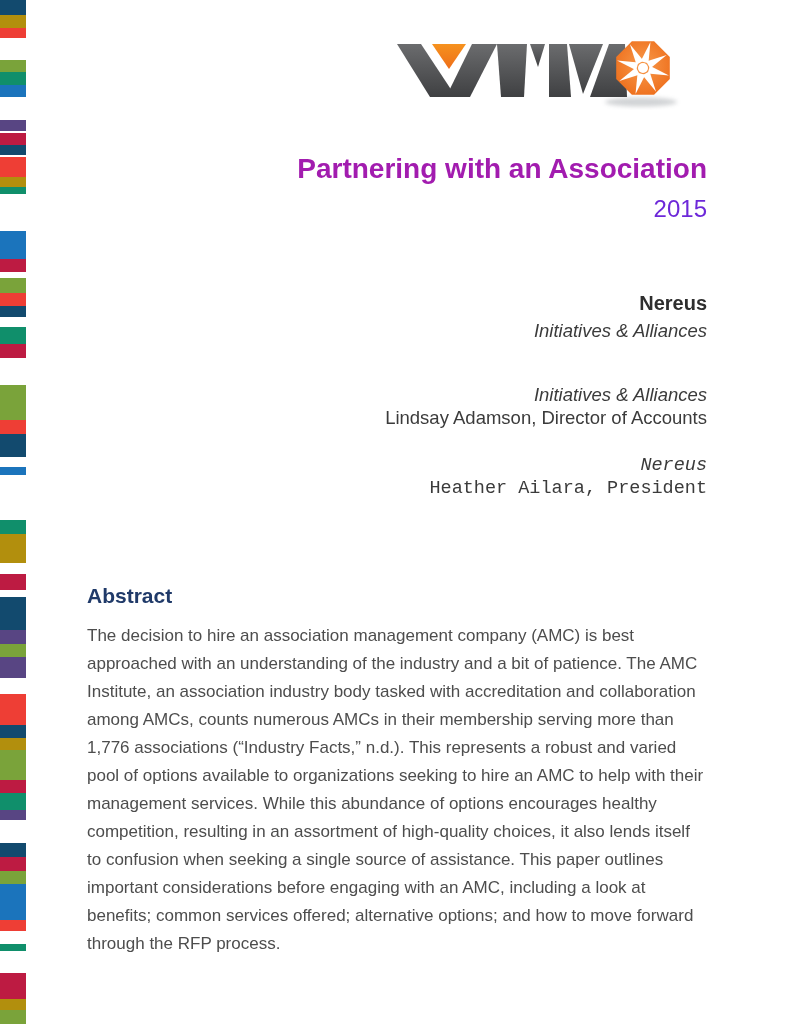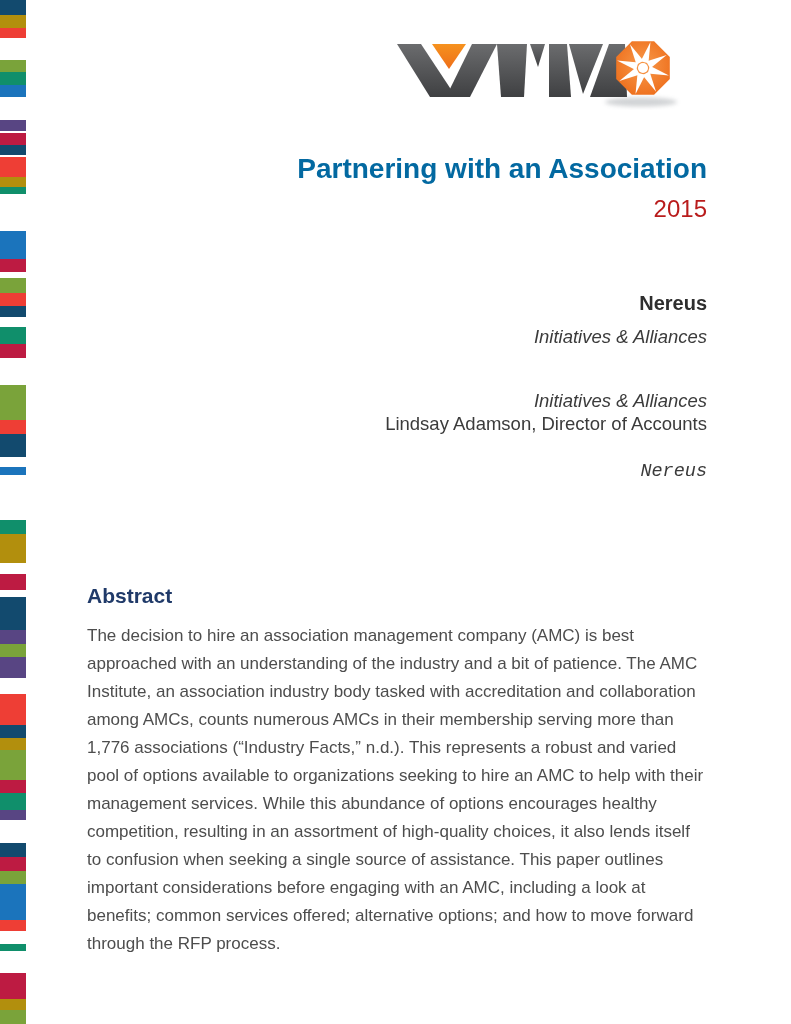--- a/index.html
+++ b/index.html
@@ -20,21 +20,21 @@
   .visually-hidden{position:absolute;width:1px;height:1px;overflow:hidden;clip:rect(0 0 0 0);white-space:nowrap;}
 
   
   .title-block{position:absolute;top:152px;right:84px;width:520px;text-align:right;}
   .doc-title{font-size:28px;line-height:34px;font-weight:bold;letter-spacing:0;}
   .doc-year{margin-top:9px;font-size:24px;line-height:28px;font-weight:normal;}
 
   
   .credits{position:absolute;top:291px;right:84px;width:520px;text-align:right;color:#3b3b3b;}
   .credit-heading{font-size:20px;line-height:24px;font-weight:bold;color:#2e2e2e;}
-  .credit-org{margin-top:10px;font-size:18.5px;line-height:23px;font-style:italic;}
+  .credit-org{margin-top:4px;font-size:18.5px;line-height:23px;font-style:italic;}
   .credit-name{font-size:18.5px;line-height:23px;}
   .credits .group-contributors{margin-top:41px;}
   .credit-entry.second{margin-top:25px;font-family:Liberation Mono, monospace;}
 
   
   .abstract{position:absolute;top:583px;right:84px;width:620px;text-align:left;}
   .abstract-heading{font-size:21px;line-height:26px;font-weight:bold;}
   .abstract-text{margin-top:13px;font-size:17px;line-height:28px;color:#4d4d4d;}
 </style>
 </head>
@@ -158,40 +158,41 @@
           <g transform="rotate(330)">
               <polygon points="0.5,-27 -4,-6 4,-6"></polygon>
             </g>
           <circle cx="0" cy="0" r="5"></circle>
         </g>
       </g>
     </svg>
   </div>
 
   <div class="title-block">
-    <div class="doc-title" style="color:#0369a1;">
+    <div class="doc-title" style="color:#a21caf;">
       <div>Partnering with an Association</div>
     </div>
-    <div class="doc-year" style="color:#b91c1c;">2015</div>
+    <div class="doc-year" style="color:#6d28d9;">2015</div>
   </div>
 
   <div class="credits">
     <div class="group-author">
       <div class="credit-heading">Nereus</div>
       <div class="credit-entry">
         <div class="credit-org">Initiatives &amp; Alliances</div>
       </div>
     </div>
     <div class="group-contributors">
       <div class="credit-entry">
         <div class="credit-org">Initiatives &amp; Alliances</div>
         <div class="credit-name">Lindsay Adamson, Director of Accounts</div>
       </div>
       <div class="credit-entry second">
         <div class="credit-org">Nereus</div>
+        <div class="credit-name">Heather Ailara, President</div>
       </div>
     </div>
   </div>
 
   <div class="abstract">
     <div class="abstract-heading" style="color:#203A69;">Abstract</div>
     <div class="abstract-text">The decision to hire an association management company (AMC) is best approached with an understanding of the industry and a bit of patience. The AMC Institute, an association industry body tasked with accreditation and collaboration among AMCs, counts numerous AMCs in their membership serving more than 1,776 associations (“Industry Facts,” n.d.). This represents a robust and varied pool of options available to organizations seeking to hire an AMC to help with their management services. While this abundance of options encourages healthy competition, resulting in an assortment of high-quality choices, it also lends itself to confusion when seeking a single source of assistance. This paper outlines important considerations before engaging with an AMC, including a look at benefits; common services offered; alternative options; and how to move forward through the RFP process.</div>
   </div>
 
 </div>

